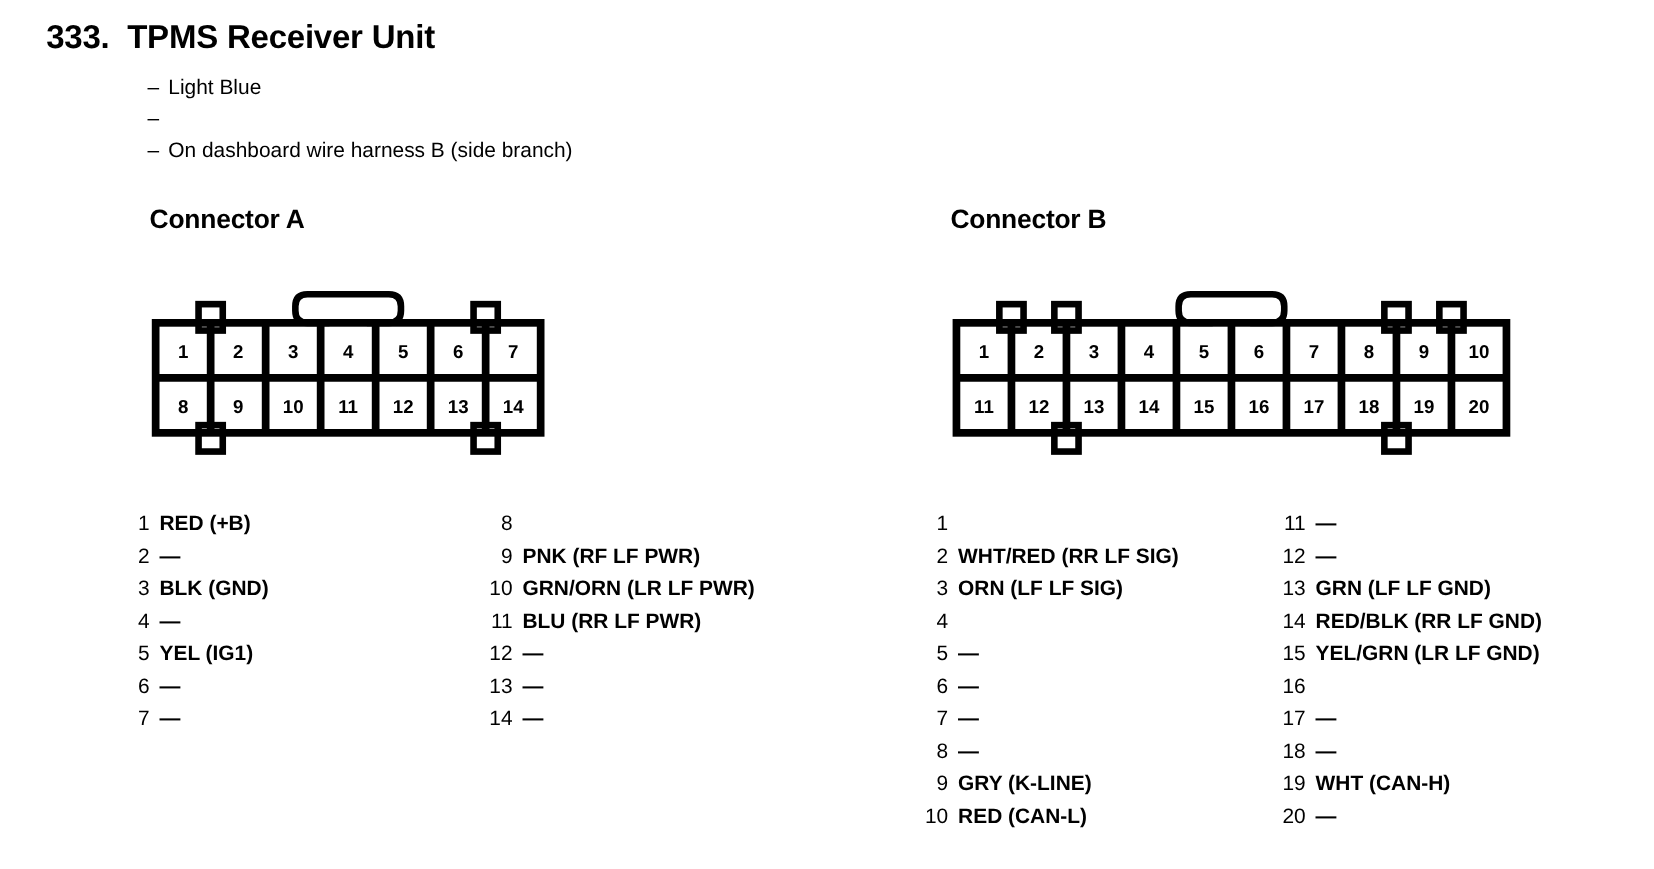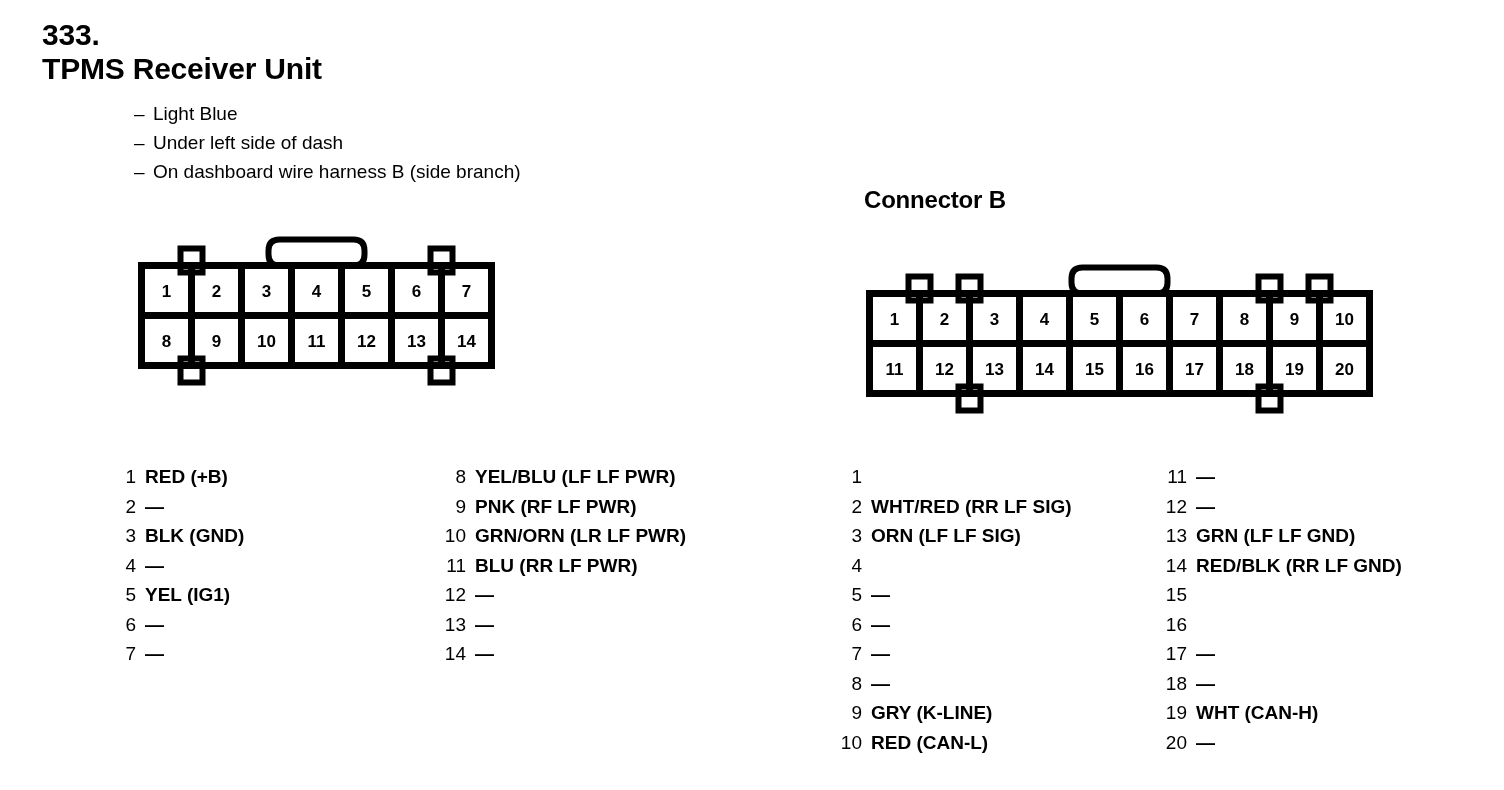--- a/index.html
+++ b/index.html
@@ -18,26 +18,25 @@
   }
 
   
   #page-heading {
     position: absolute;
     left: 42px;
     top: 18px;
   }
   #page-heading .title-row {
     display: flex;
-    align-items: flex-start;
+    align-items: flex-end;
     font-size: 30px;
     font-weight: bold;
     letter-spacing: -0.2px;
     white-space: nowrap;
-    flex-direction: column;
   }
   #page-heading .title-number {
     margin-right: 16px;
   }
   .bullet-list {
     margin: 13px 0 0 92px;
     padding: 0;
     list-style: none;
   }
   .bullet-list li {
@@ -123,30 +122,30 @@
     <span class="title-number">333.</span>
     <span class="title-text">TPMS Receiver Unit</span>
   </div>
   <ul class="bullet-list">
     <li>
       <span class="bullet-dash">–</span>
       <span>Light Blue</span>
     </li>
     <li>
       <span class="bullet-dash">–</span>
-      <span>Under left side of dash</span>
     </li>
     <li>
       <span class="bullet-dash">–</span>
       <span>On dashboard wire harness B (side branch)</span>
     </li>
   </ul>
 </div>
 
 <div class="connector-section" id="connector-a-section">
+  <div class="connector-heading">Connector A</div>
   <div class="connector-drawing" id="connector-a-drawing">
       <svg width="361" height="175" viewBox="0 0 361 175">
         <g>
           <rect x="44.5" y="33.5" width="22" height="24" fill="none" stroke="#000000" stroke-width="6"></rect>
         </g>
         <g>
           <rect x="294.5" y="33.5" width="22" height="24" fill="none" stroke="#000000" stroke-width="6"></rect>
         </g>
         <g>
           <rect x="44.5" y="143.5" width="22" height="24" fill="none" stroke="#000000" stroke-width="6"></rect>
@@ -274,21 +273,20 @@
         <span class="pin-desc">—</span>
       </div>
       <div class="pin-row">
         <span class="pin-no">7</span>
         <span class="pin-desc">—</span>
       </div>
     </div>
     <div class="pin-column">
       <div class="pin-row">
         <span class="pin-no">8</span>
-        <span class="pin-desc">YEL/BLU (LF LF PWR)</span>
       </div>
       <div class="pin-row">
         <span class="pin-no">9</span>
         <span class="pin-desc">PNK (RF LF PWR)</span>
       </div>
       <div class="pin-row">
         <span class="pin-no">10</span>
         <span class="pin-desc">GRN/ORN (LR LF PWR)</span>
       </div>
       <div class="pin-row">
@@ -362,20 +360,21 @@
       <div class="pin-row">
         <span class="pin-no">13</span>
         <span class="pin-desc">GRN (LF LF GND)</span>
       </div>
       <div class="pin-row">
         <span class="pin-no">14</span>
         <span class="pin-desc">RED/BLK (RR LF GND)</span>
       </div>
       <div class="pin-row">
         <span class="pin-no">15</span>
+        <span class="pin-desc">YEL/GRN (LR LF GND)</span>
       </div>
       <div class="pin-row">
         <span class="pin-no">16</span>
       </div>
       <div class="pin-row">
         <span class="pin-no">17</span>
         <span class="pin-desc">—</span>
       </div>
       <div class="pin-row">
         <span class="pin-no">18</span>

